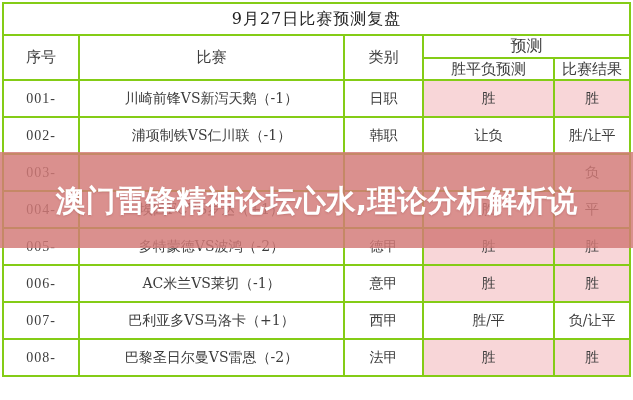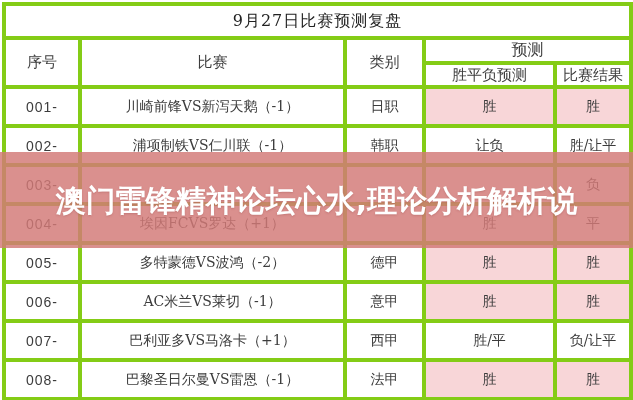--- a/index.html
+++ b/index.html
@@ -5,29 +5,29 @@
   html,body{margin:0;padding:0;background:#fff;}
   .stage{
     position:relative;width:633px;height:400px;background:#fff;overflow:hidden;
     font-family:"DejaVu Serif","Liberation Serif",serif;color:#3c3c3c;
   }
   table.pred{
     position:absolute;left:2px;top:2px;width:627px;
     border-collapse:collapse;table-layout:fixed;
   }
   table.pred td,table.pred th{
-    border:4px solid #84cc16;text-align:center;vertical-align:middle;
+    border:2px solid #84cc16;text-align:center;vertical-align:middle;
     font-weight:400;padding:0;overflow:hidden;white-space:nowrap;
   }
   td.title-cell{height:30px;font-size:16px;color:#222;letter-spacing:1px;}
   th.grp{height:20px;font-size:16px;}
   th.sub{height:20px;font-size:15px;}
   th.side{font-size:15px;margin-left:14px;}
   tr.data td{height:35px;font-size:14px;}
-  td.num{font-family:Liberation Sans, sans-serif;letter-spacing:1px;}
+  td.num{font-family:Liberation Serif, serif;letter-spacing:1px;}
   td.hl{background:#f8d6d8;}
   .overlay{
     position:absolute;left:0;top:152px;width:633px;height:96px;
     background:rgba(211,122,119,0.83);
     display:flex;flex-direction:column;align-items:center;justify-content:center;
     z-index:5;
   }
   .overlay .ln{
     font-family:"DejaVu Sans","Liberation Sans",sans-serif;
     font-weight:800;color:#fff;font-size:30px;line-height:37px;
@@ -112,21 +112,21 @@
       </tr>
       <tr class="data">
         <td class="num">007-</td>
         <td>巴利亚多VS马洛卡（+1）</td>
         <td>西甲</td>
         <td>胜/平</td>
         <td>负/让平</td>
       </tr>
       <tr class="data">
         <td class="num">008-</td>
-        <td>巴黎圣日尔曼VS雷恩（-1）</td>
+        <td>巴黎圣日尔曼VS雷恩（-2）</td>
         <td>法甲</td>
         <td class="hl">胜</td>
         <td class="hl">胜</td>
       </tr>
     </tbody>
   </table>
 
   <div class="overlay">
     <div class="ln">澳门雷锋精神论坛心水,理论分析解析说</div>
   </div>

